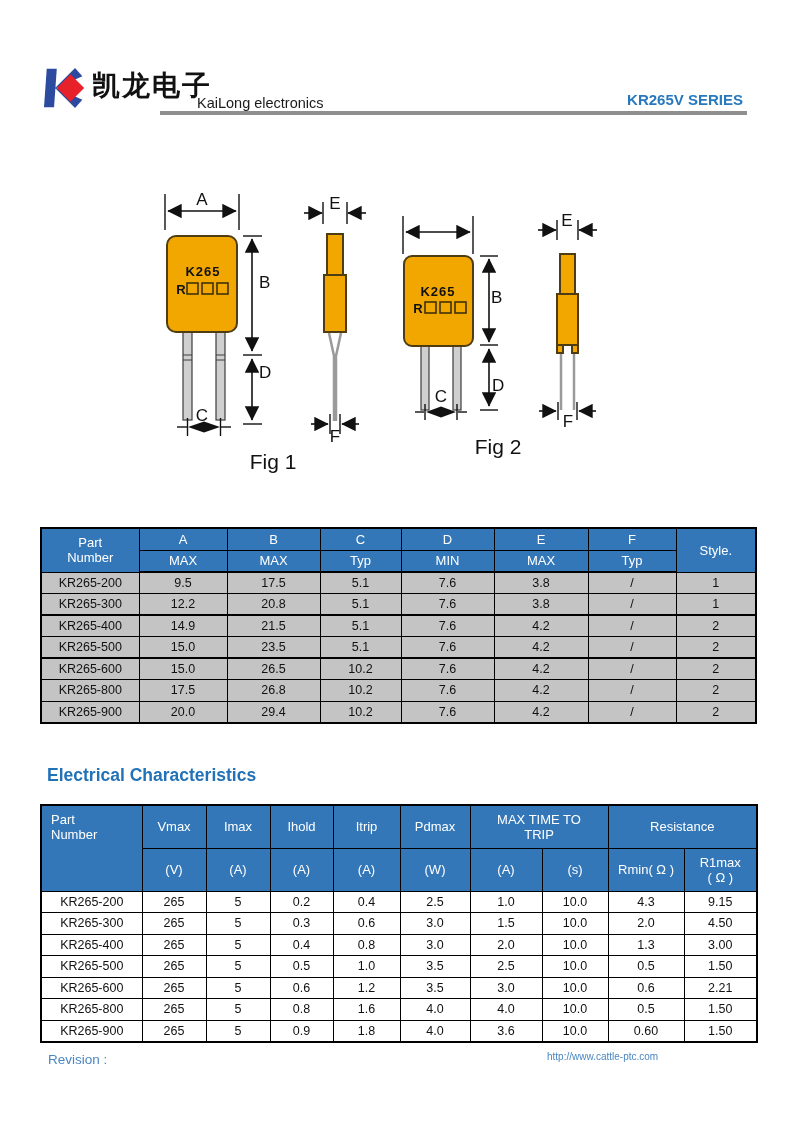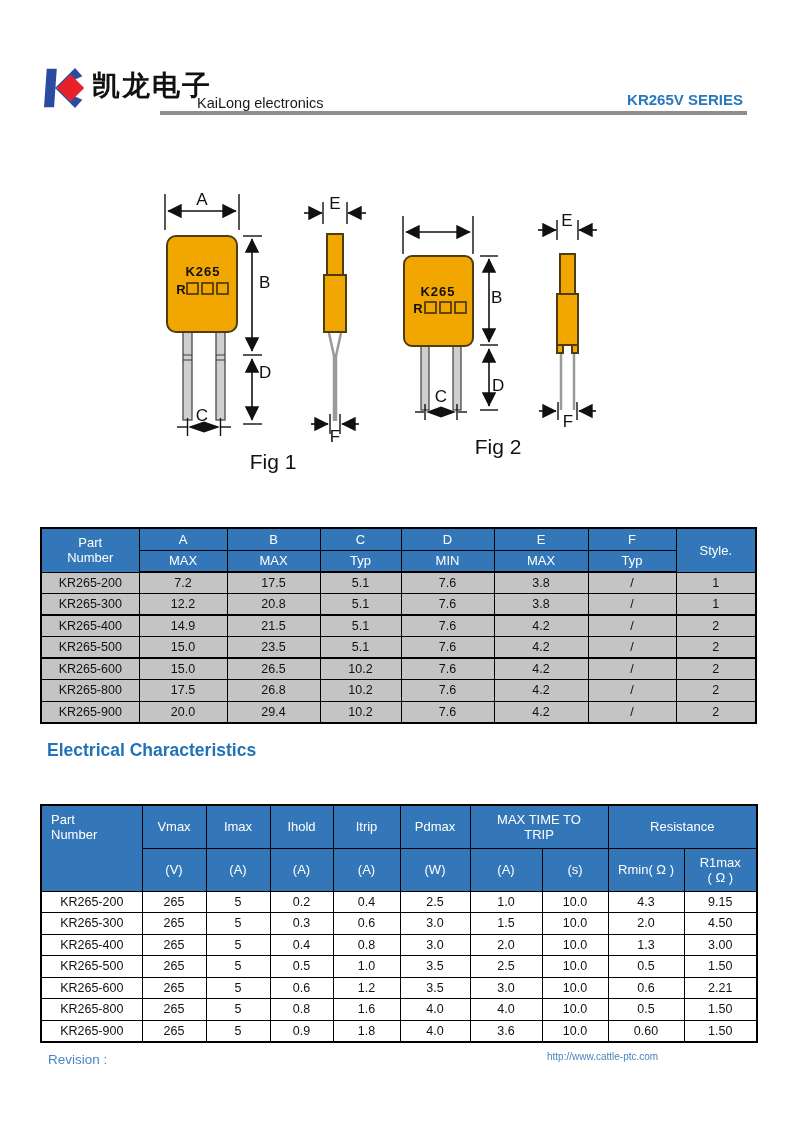--- a/index.html
+++ b/index.html
@@ -12,21 +12,21 @@
   .logo { position:absolute; left:44px; top:55px; width:42px; height:42px; }
   .brand-cn {
     position:absolute; left:92px; top:55px; font-size:28px; font-weight:bold;
     color:#111; font-family:"DejaVu Sans", sans-serif; letter-spacing:2px;
   }
   .brand-en { position:absolute; left:197px; top:83px; font-size:14.5px; color:#1a1a1a; }
   .series  { position:absolute; right:50px; top:79px; font-size:15px; font-weight:bold; color:#2878BE; }
   .hrule   { position:absolute; left:160px; top:99px; width:587px; height:4px; background:#8F8F8F; }
   .sec-title { position:absolute; font-size:17.5px; font-weight:bold; color:#2272B8; }
   .sec-title.dims { left:47px; top:102px; }
-  .sec-title.elec { left:47px; top:728px; }
+  .sec-title.elec { left:47px; top:753px; }
   
   .fig1 { position:absolute; left:140px; top:160px; }
   .fig2 { position:absolute; left:390px; top:180px; }
   .fig text { font-family:"Liberation Sans", sans-serif; fill:#111; }
   .dim-letter { font-size:17px; }
   .cap { font-size:21px; fill:#222; }
   .mark { font-size:13px; font-weight:bold; fill:#3F3208; letter-spacing:1px; }
   .markR { font-size:13px; font-weight:bold; fill:#3F3208; }
   .dl  { stroke:#111; stroke-width:1.6; fill:none; }
   .tick{ stroke:#111; stroke-width:1.4; fill:none; }
@@ -233,21 +233,21 @@
         <th>MAX</th>
         <th>Typ</th>
         <th>MIN</th>
         <th>MAX</th>
         <th>Typ</th>
       </tr>
     </thead>
     <tbody>
         <tr>
           <td>KR265-200</td>
-          <td>7.2</td>
+          <td>9.5</td>
           <td>17.5</td>
           <td>5.1</td>
           <td>7.6</td>
           <td>3.8</td>
           <td>/</td>
           <td>1</td>
         </tr>
         <tr>
           <td>KR265-300</td>
           <td>12.2</td>

